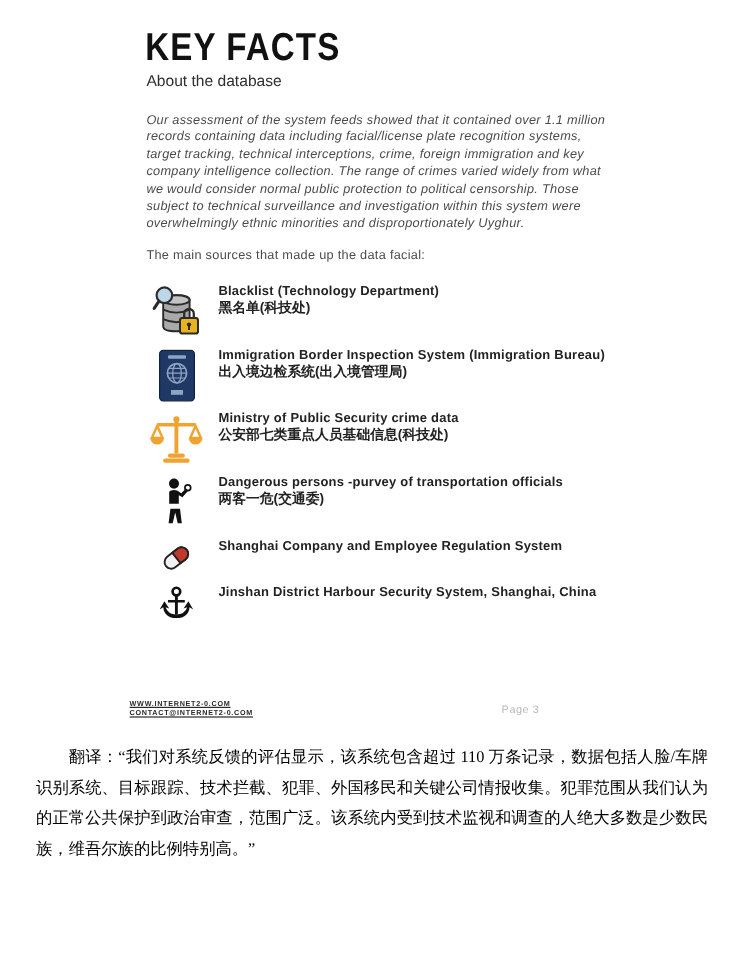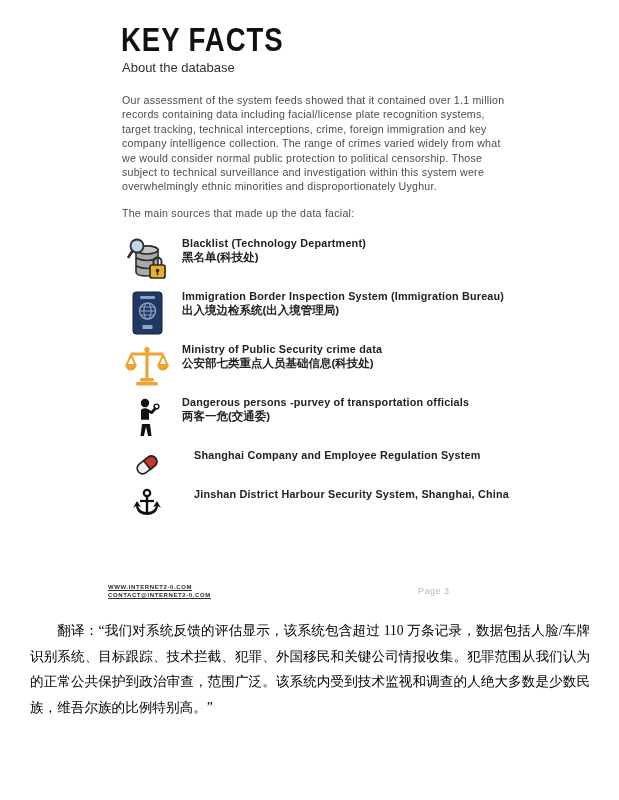--- a/index.html
+++ b/index.html
@@ -23,31 +23,31 @@
   }
   .hdr-sub {
     position:absolute; top:60px; left:122px;
     font-size:13px; color:#2f2f2f;
   }
 
   
   .intro {
     position:absolute; top:93px; left:122px; width:393px;
     font-size:10.6px; line-height:14.4px; letter-spacing:0.25px;
-    color:#4b4b4b; text-align:left;
+    color:#4b4b4b; text-align:left;font-style:italic;
   }
   .sources-intro {
     position:absolute; top:207px; left:122px; width:393px;
     font-size:10.6px; letter-spacing:0.25px; color:#4b4b4b;
   }
 
   
   .src-list { position:absolute; top:237px; left:124px; width:420px; }
   .src-row { display:flex; margin-bottom:7px; min-height:46px; }
-  .src-row.small { min-height:32px; margin-bottom:7px;gap:12px; }
+  .src-row.small { min-height:32px; margin-bottom:7px; }
   .src-icon {
     width:46px; min-width:46px; display:flex;
     justify-content:center; align-items:center; margin-right:12px;
   }
   .src-text { font-weight:700; color:#222; }
   .src-line1 { font-size:10.8px; letter-spacing:0.2px; line-height:13px; }
   .src-line2 { font-size:11.5px; line-height:14px; font-family:Liberation Sans, sans-serif; }
 
   
   .footer-links {

